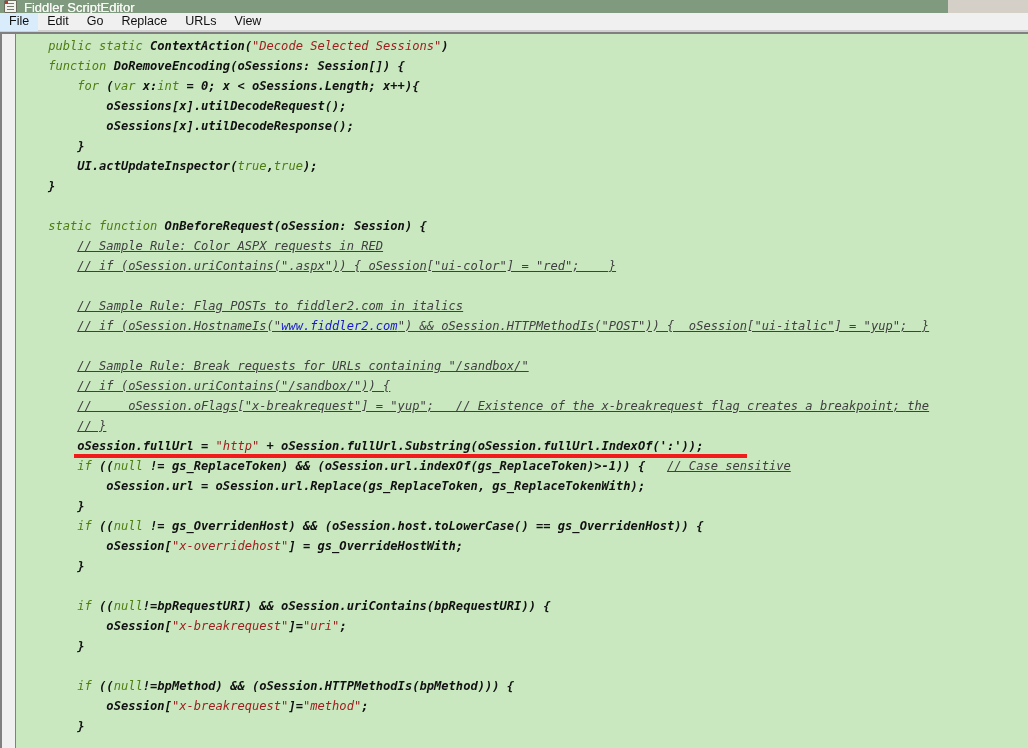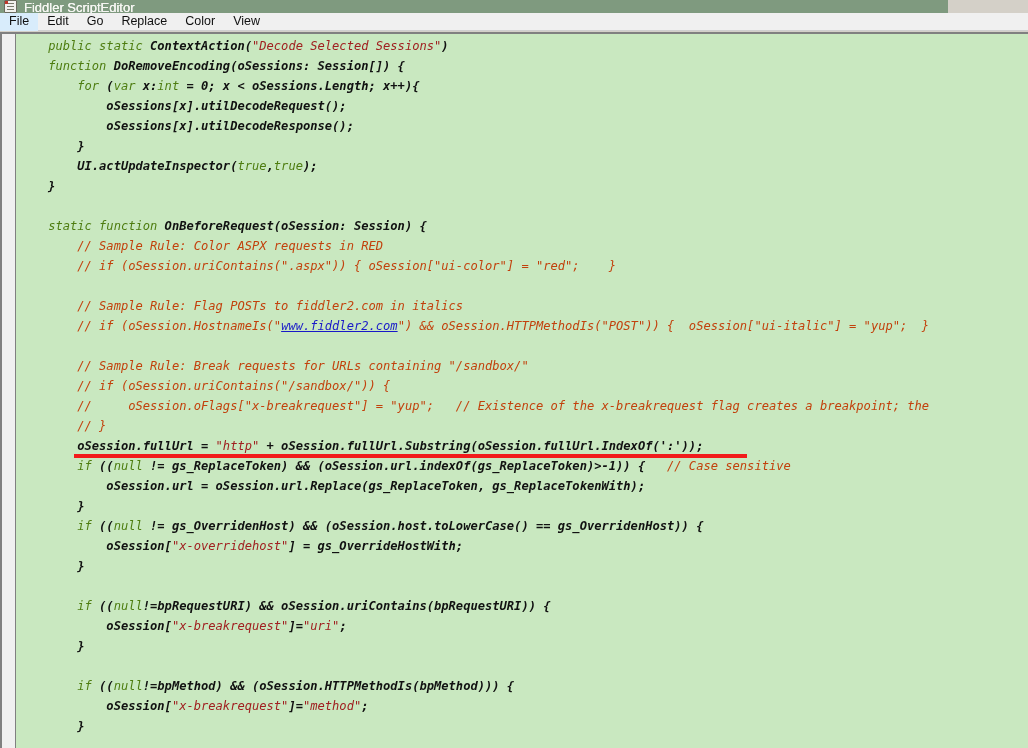--- a/index.html
+++ b/index.html
@@ -87,21 +87,21 @@
     white-space:pre;
     font-style:italic;
     color:#111;
     letter-spacing:0px;
     padding-top:2px;
   }
   .ln{position:relative;height:20px;padding-left:0px;}
 
   
   .kw{color:#4d7c0f;font-style:italic;}
-  .cm{color:#c2410c;font-style:italic;}
+  .cm{color:#404040;font-style:italic;text-decoration:underline;}
   .st{color:#a02020;font-style:italic;}
   .pl{color:#111;font-style:italic;font-weight:bold;}
   .lnk{color:#1818c8;text-decoration:underline;font-style:italic;text-align:center;}
   .red-underline{
     position:absolute;left:55px;bottom:-2px;height:4px;width:673px;
     background:#f21b1b;
   }
 </style>
 </head>
 <body>
@@ -111,21 +111,21 @@
   <div class="titlebar">
     <div class="title-icon"></div>
     <div class="title-text">Fiddler ScriptEditor</div>
   </div>
 
   <div class="menubar" id="menubar">
       <div class="menu-item active">File</div>
       <div class="menu-item">Edit</div>
       <div class="menu-item">Go</div>
       <div class="menu-item">Replace</div>
-      <div class="menu-item">Color</div>
+      <div class="menu-item">URLs</div>
       <div class="menu-item">View</div>
     </div>
 
   <div class="editor">
     <div class="editor-frame"></div>
     <div class="gutter-left-edge"></div>
     <div class="gutter"></div>
     <div class="code-area">
       <div class="code" id="code"><div class="ln"><span class="pl">    </span><span class="kw">public</span><span class="pl"> </span><span class="kw">static</span><span class="pl"> ContextAction(</span><span class="st">"Decode Selected Sessions"</span><span class="pl">)</span></div><div class="ln"><span class="pl">    </span><span class="kw">function</span><span class="pl"> DoRemoveEncoding(oSessions: Session[]) {</span></div><div class="ln"><span class="pl">        </span><span class="kw">for</span><span class="pl"> (</span><span class="kw">var</span><span class="pl"> x:</span><span class="kw">int</span><span class="pl"> = 0; x &lt; oSessions.Length; x++){</span></div><div class="ln"><span class="pl">            oSessions[x].utilDecodeRequest();</span></div><div class="ln"><span class="pl">            oSessions[x].utilDecodeResponse();</span></div><div class="ln"><span class="pl">        }</span></div><div class="ln"><span class="pl">        UI.actUpdateInspector(</span><span class="kw">true</span><span class="pl">,</span><span class="kw">true</span><span class="pl">);</span></div><div class="ln"><span class="pl">    }</span></div><div class="ln">&nbsp;</div><div class="ln"><span class="pl">    </span><span class="kw">static</span><span class="pl"> </span><span class="kw">function</span><span class="pl"> OnBeforeRequest(oSession: Session) {</span></div><div class="ln"><span class="pl">        </span><span class="cm">// Sample Rule: Color ASPX requests in RED</span></div><div class="ln"><span class="pl">        </span><span class="cm">// if (oSession.uriContains(".aspx")) { oSession["ui-color"] = "red";    }</span></div><div class="ln">&nbsp;</div><div class="ln"><span class="pl">        </span><span class="cm">// Sample Rule: Flag POSTs to fiddler2.com in italics</span></div><div class="ln"><span class="pl">        </span><span class="cm">// if (oSession.HostnameIs("</span><span class="lnk">www.fiddler2.com</span><span class="cm">") &amp;&amp; oSession.HTTPMethodIs("POST")) {  oSession["ui-italic"] = "yup";  }</span></div><div class="ln">&nbsp;</div><div class="ln"><span class="pl">        </span><span class="cm">// Sample Rule: Break requests for URLs containing "/sandbox/"</span></div><div class="ln"><span class="pl">        </span><span class="cm">// if (oSession.uriContains("/sandbox/")) {</span></div><div class="ln"><span class="pl">        </span><span class="cm">//     oSession.oFlags["x-breakrequest"] = "yup";   // Existence of the x-breakrequest flag creates a breakpoint; the</span></div><div class="ln"><span class="pl">        </span><span class="cm">// }</span></div><div class="ln"><span class="pl">        oSession.fullUrl = </span><span class="st">"http"</span><span class="pl"> + oSession.fullUrl.Substring(oSession.fullUrl.IndexOf(':'));</span><span class="red-underline"></span></div><div class="ln"><span class="pl">        </span><span class="kw">if</span><span class="pl"> ((</span><span class="kw">null</span><span class="pl"> != gs_ReplaceToken) &amp;&amp; (oSession.url.indexOf(gs_ReplaceToken)&gt;-1)) {   </span><span class="cm">// Case sensitive</span></div><div class="ln"><span class="pl">            oSession.url = oSession.url.Replace(gs_ReplaceToken, gs_ReplaceTokenWith);</span></div><div class="ln"><span class="pl">        }</span></div><div class="ln"><span class="pl">        </span><span class="kw">if</span><span class="pl"> ((</span><span class="kw">null</span><span class="pl"> != gs_OverridenHost) &amp;&amp; (oSession.host.toLowerCase() == gs_OverridenHost)) {</span></div><div class="ln"><span class="pl">            oSession[</span><span class="st">"x-overridehost"</span><span class="pl">] = gs_OverrideHostWith;</span></div><div class="ln"><span class="pl">        }</span></div><div class="ln">&nbsp;</div><div class="ln"><span class="pl">        </span><span class="kw">if</span><span class="pl"> ((</span><span class="kw">null</span><span class="pl">!=bpRequestURI) &amp;&amp; oSession.uriContains(bpRequestURI)) {</span></div><div class="ln"><span class="pl">            oSession[</span><span class="st">"x-breakrequest"</span><span class="pl">]=</span><span class="st">"uri"</span><span class="pl">;</span></div><div class="ln"><span class="pl">        }</span></div><div class="ln">&nbsp;</div><div class="ln"><span class="pl">        </span><span class="kw">if</span><span class="pl"> ((</span><span class="kw">null</span><span class="pl">!=bpMethod) &amp;&amp; (oSession.HTTPMethodIs(bpMethod))) {</span></div><div class="ln"><span class="pl">            oSession[</span><span class="st">"x-breakrequest"</span><span class="pl">]=</span><span class="st">"method"</span><span class="pl">;</span></div><div class="ln"><span class="pl">        }</span></div><div class="ln">&nbsp;</div></div>
     </div>

